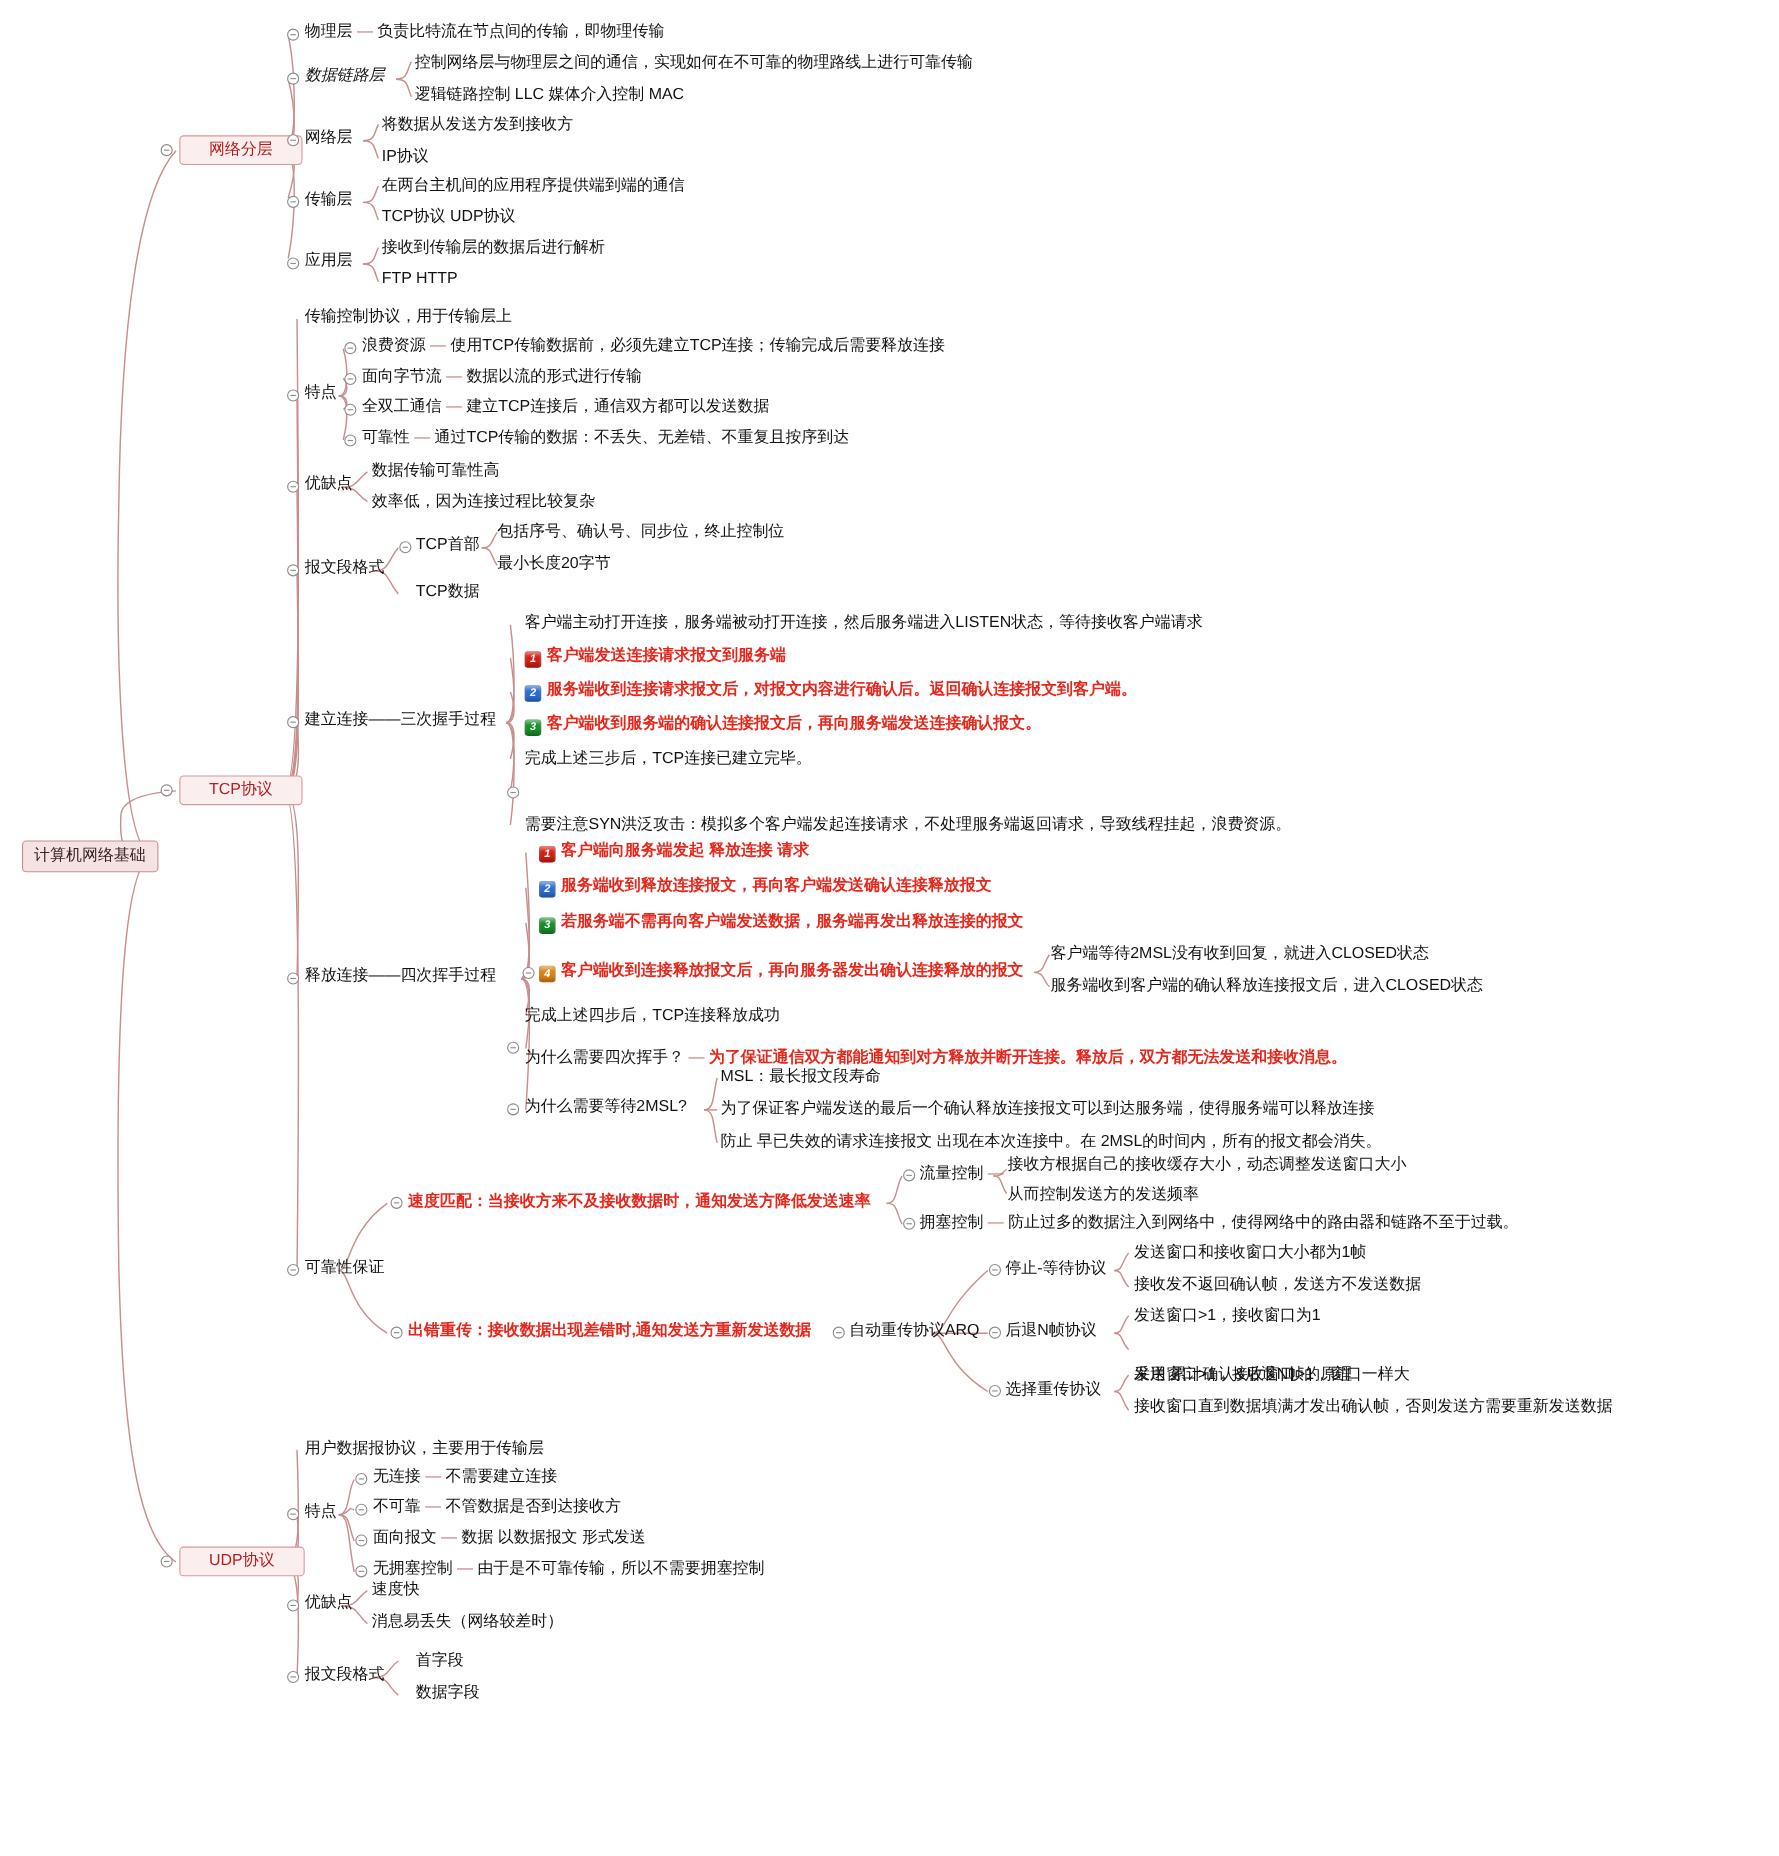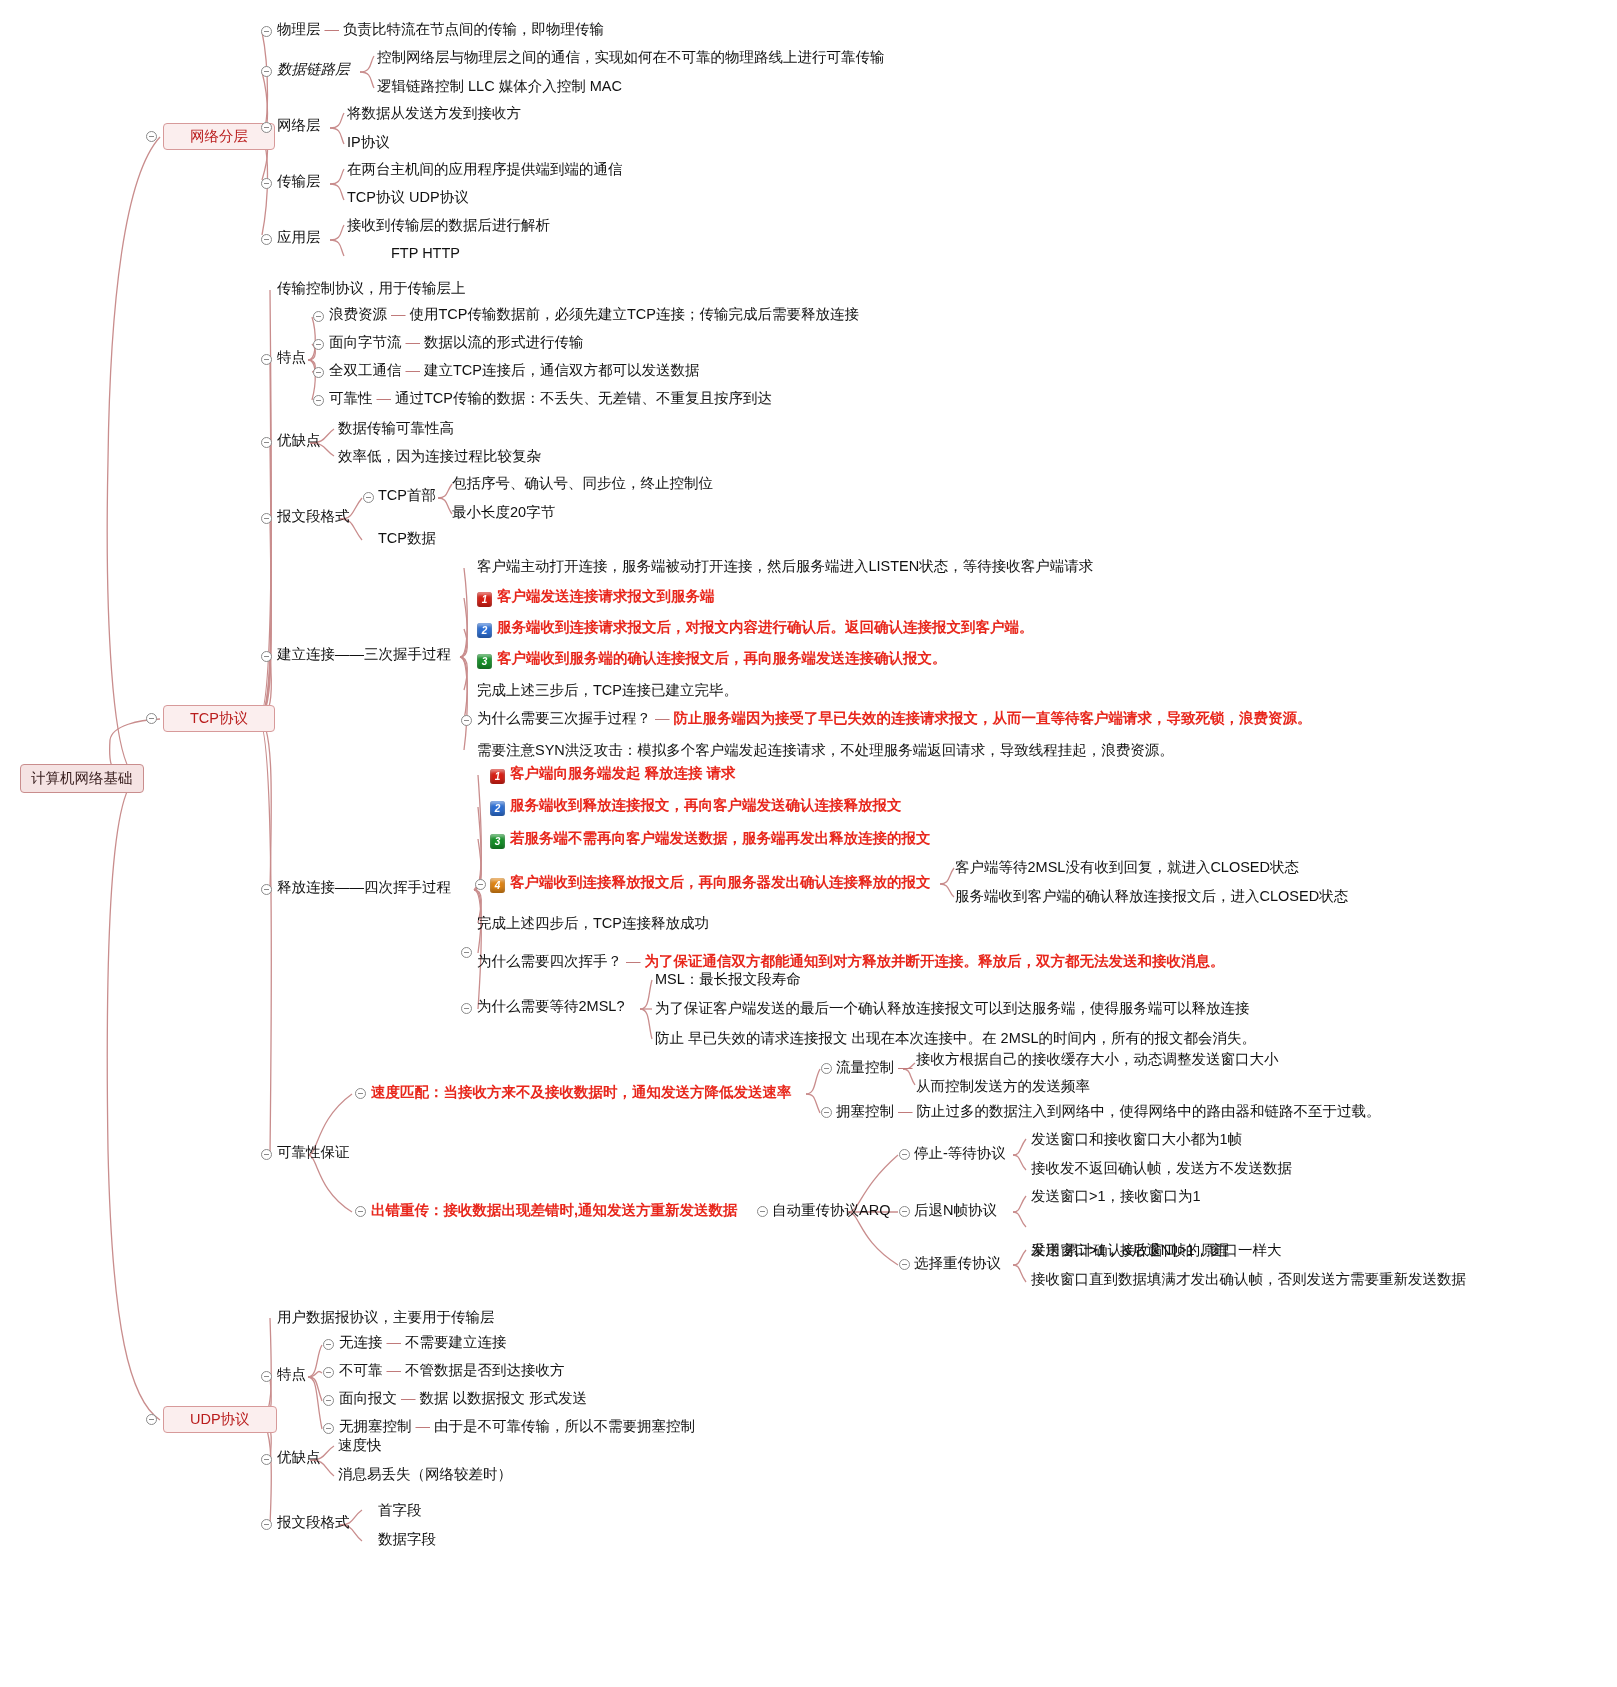--- a/index.html
+++ b/index.html
@@ -217,21 +217,21 @@
   <div class="node" style="left:347px;top:135px;">IP协议</div>
 
   <div class="toggle" style="left:261px;top:178px;"></div>
   <div class="node" style="left:277px;top:174px;">传输层</div>
   <div class="node" style="left:347px;top:162px;">在两台主机间的应用程序提供端到端的通信</div>
   <div class="node" style="left:347px;top:190px;">TCP协议 UDP协议</div>
 
   <div class="toggle" style="left:261px;top:234px;"></div>
   <div class="node" style="left:277px;top:230px;">应用层</div>
   <div class="node" style="left:347px;top:218px;">接收到传输层的数据后进行解析</div>
-  <div class="node" style="left:347px;top:246px;margin-left:44px;">FTP HTTP</div>
+  <div class="node" style="left:347px;top:246px;">FTP HTTP</div>
 
   <div class="toggle" style="left:146px;top:713px;"></div>
   <div class="node branch" style="left:163px;top:705px;">TCP协议</div>
 
   <div class="node" style="left:277px;top:281px;">传输控制协议，用于传输层上</div>
 
   <div class="toggle" style="left:261px;top:354px;"></div>
   <div class="node" style="left:277px;top:350px;">特点</div>
 
   <div class="toggle" style="left:313px;top:311px;"></div>
@@ -278,23 +278,20 @@
   <div class="node" style="left:477px;top:620px;">
     <span class="badge b2">2</span><span class="red">服务端收到连接请求报文后，对报文内容进行确认后。返回确认连接报文到客户端。</span>
   </div>
   <div class="node" style="left:477px;top:651px;">
     <span class="badge b3">3</span><span class="red">客户端收到服务端的确认连接报文后，再向服务端发送连接确认报文。</span>
   </div>
 
   <div class="node" style="left:477px;top:683px;">完成上述三步后，TCP连接已建立完毕。</div>
 
   <div class="toggle" style="left:461px;top:715px;"></div>
-  <div class="node" style="left:477px;top:711px;">
-    <span>为什么需要三次握手过程？</span><span class="dash">—</span><span class="red">防止服务端因为接受了早已失效的连接请求报文，从而一直等待客户端请求，导致死锁，浪费资源。</span>
-  </div>
 
   <div class="node" style="left:477px;top:743px;">需要注意SYN洪泛攻击：模拟多个客户端发起连接请求，不处理服务端返回请求，导致线程挂起，浪费资源。</div>
 
   <div class="toggle" style="left:261px;top:884px;"></div>
   <div class="node" style="left:277px;top:880px;">释放连接——四次挥手过程</div>
 
   <div class="node" style="left:490px;top:766px;">
     <span class="badge b1">1</span><span class="red">客户端向服务端发起 释放连接 请求</span>
   </div>
   <div class="node" style="left:490px;top:798px;">

